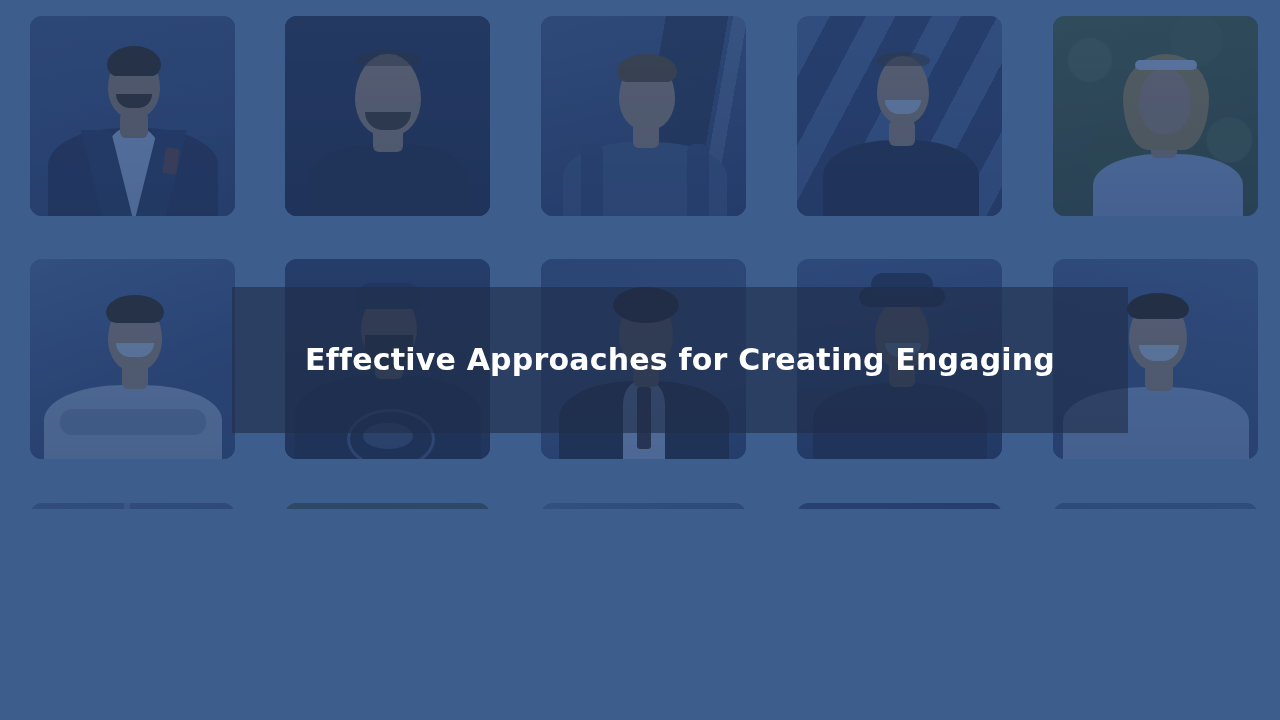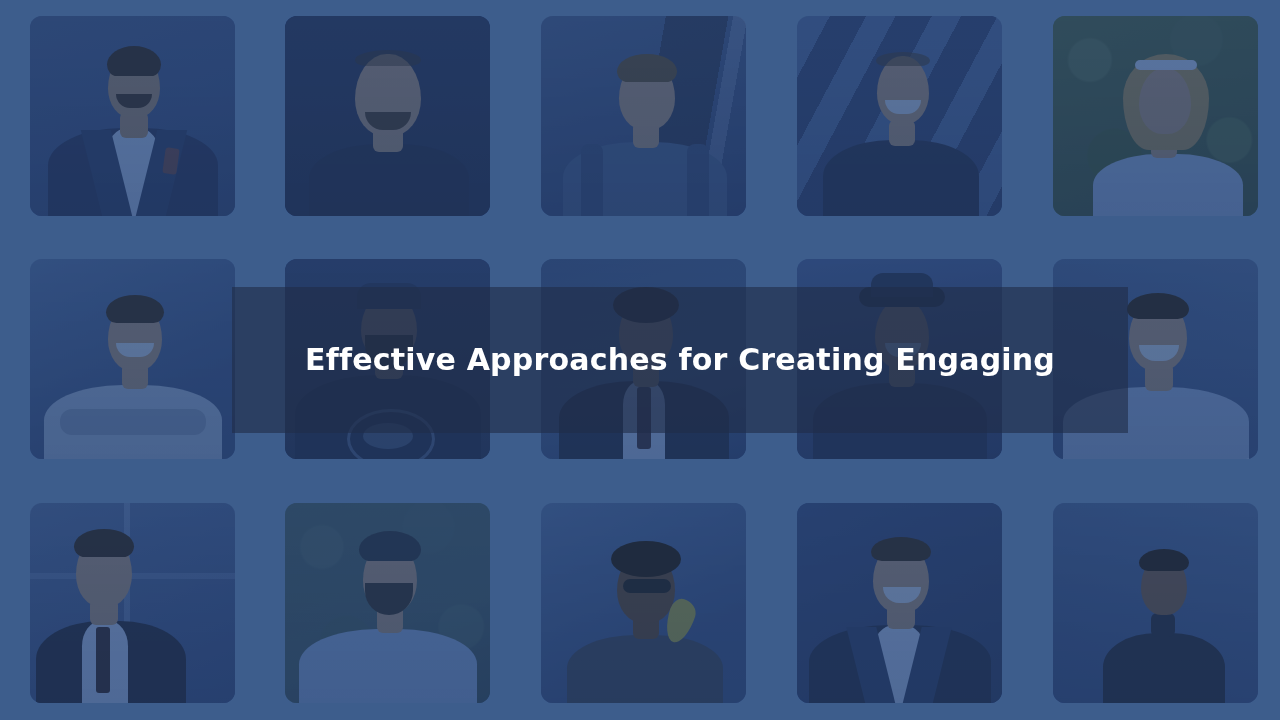--- a/index.html
+++ b/index.html
@@ -1,21 +1,21 @@
 <!DOCTYPE html>
 <html><head>
 <meta charset="utf-8">
 <style>
   html,body{margin:0;padding:0;}
   body{
     width:1280px;height:720px;overflow:hidden;
     font-family:"DejaVu Sans","Liberation Sans",sans-serif;
     background:#3d5d8c;
   }
-  #stage{position:relative;width:1280px;height:720px;background:#3d5d8c;overflow:hidden;}
+  #stage{position:relative;width:1280px;height:509px;background:#3d5d8c;overflow:hidden;}
 
   
   #grid{position:absolute;inset:0;}
   .tile{
     position:absolute;width:205px;height:200px;border-radius:12px;overflow:hidden;
     background:#2f4f86;
   }
   .tile .scene{position:absolute;inset:0;}
 
   

